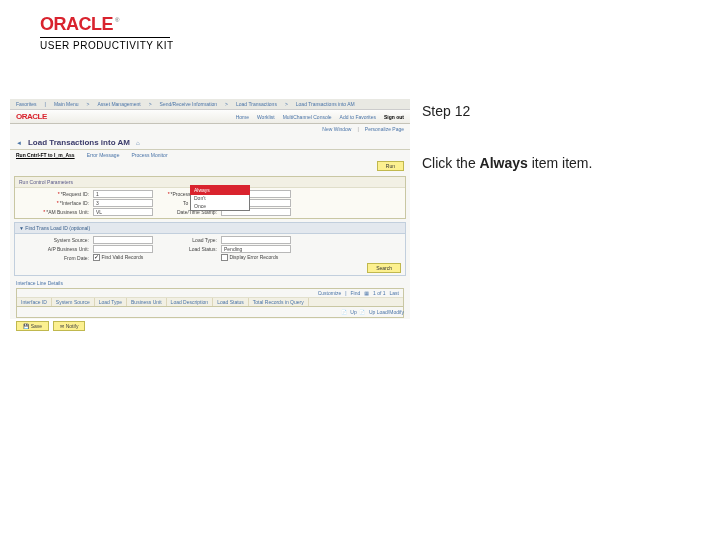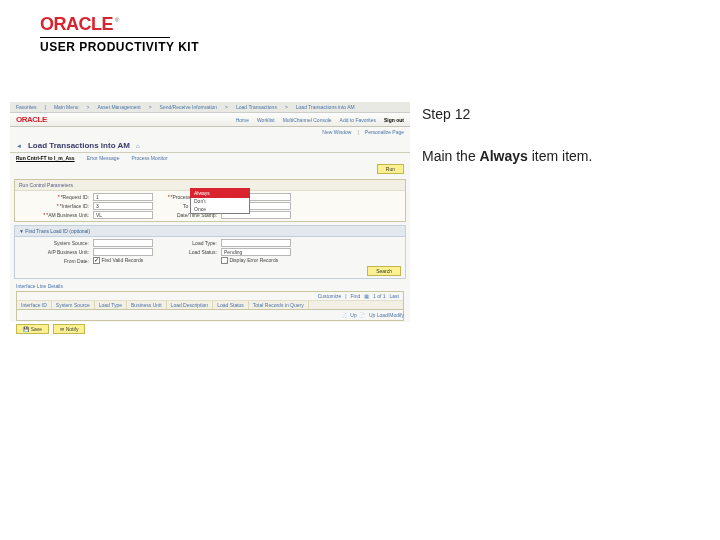--- a/index.html
+++ b/index.html
@@ -3,21 +3,21 @@
 <meta charset="utf-8">
 <style>
   * { box-sizing: border-box; margin: 0; padding: 0; }
   body { width: 720px; height: 540px; background: #fff; font-family: Arial, sans-serif; font-size: 8px; color: #333; position: relative; }
 
   .header { display: flex; align-items: flex-start; justify-content: space-between; padding: 14px 24px 8px 40px; }
   .logo-block { display: flex; flex-direction: column; }
   .logo-word { font-size: 18px; font-weight: bold; color: #d9232e; letter-spacing: -0.5px; font-family: Arial, sans-serif; }
   .logo-tm { font-size: 6px; color: #666; position: relative; top: -8px; left: 2px; }
   .logo-hr { border: none; border-top: 1px solid #000; width: 130px; margin: 2px 0; }
-  .logo-sub { font-size: 12px; color: #000; font-weight: bold; letter-spacing: 0.5px; }
+  .logo-sub { font-size: 10px; color: #000; font-weight: normal; letter-spacing: 0.5px; }
   .page-title { font-size: 15px; color: #222; padding-top: 4px; }
 
   .layout { display: flex; gap: 12px; padding: 0 0 0 10px; margin-top: 40px; }
   .screenshot { width: 400px; height: 220px; background: #f7f7f5; color: #444; font-size: 6px; position: relative; }
 
   
   .nav { height: 11px; background: #e9e9e3; border-bottom: 1px solid #ccc; display: flex; align-items: center; gap: 8px; padding: 0 6px; color: #4a74a8; font-size: 5px; }
   .nav span { white-space: nowrap; }
 
   .brand-row { height: 14px; background: linear-gradient(#fdfdfc,#efeee8); border-bottom: 1px solid #c5c3b8; display:flex; align-items:center; justify-content:space-between; padding:0 6px; }
@@ -66,21 +66,21 @@
   .tbl-tools { display:flex; justify-content:flex-end; align-items:center; gap:4px; font-size:5px; padding:1px 4px; color:#4a74a8; border-bottom:1px solid #e2e0cd; }
   .tbl-empty { height:10px; }
 
   .action-row { display:flex; gap:4px; padding:3px 6px; font-size:5px; }
   .action-row .atab { background:#fcf090; border:1px solid #c0b84e; padding:1px 6px; cursor:pointer; }
 
   .pager { position:absolute; right:6px; bottom:4px; display:flex; gap:3px; align-items:center; font-size:5px; color:#4a74a8; }
 
   
   .instr { width: 260px; padding-top: 4px; }
-  .step { font-size: 14px; color:#222; margin-bottom: 26px; }
+  .step { font-size: 14px; color:#222; margin-bottom: 36px; }
   .instr-text { font-size: 14px; color:#222; }
   .instr-text b { font-weight:bold; }
 </style>
 </head>
 <body>
 
 <div class="header">
   <div class="logo-block">
     <div>
       <span class="logo-word">ORACLE</span><span class="logo-tm">®</span>
@@ -221,16 +221,16 @@
       <span>Up</span>
       <span>📄</span>
       <span>Up Load/Modify</span>
     </div>
 
   </div>
 
   <div class="instr">
     <div class="step">Step 12</div>
     <div class="instr-text">
-      <span>Main the </span><b>Always</b><span> item item.</span>
+      <span>Click the </span><b>Always</b><span> item item.</span>
     </div>
   </div>
 </div>
 
 </body></html>

